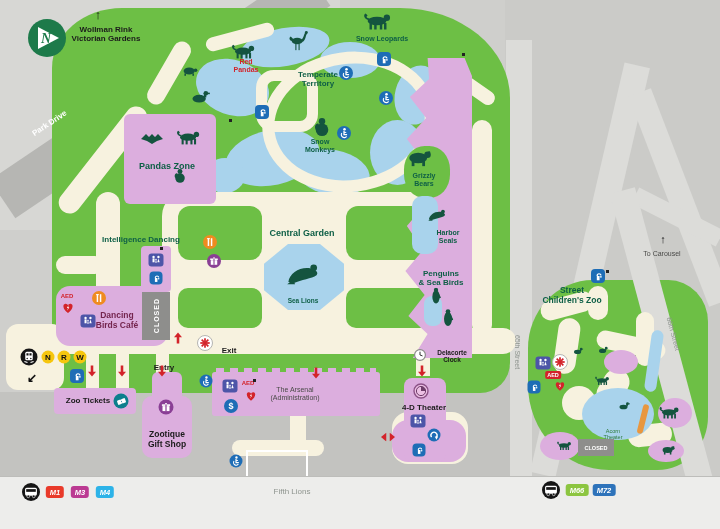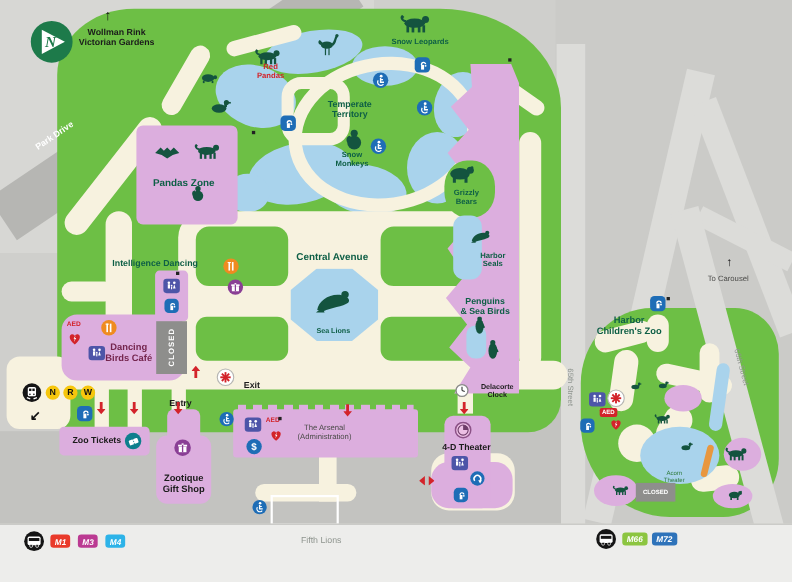--- a/index.html
+++ b/index.html
@@ -561,53 +561,53 @@
   <div class="dot" style="left:606px;top:270px;"></div>
 
   <div class="uarrow" style="left:98px;top:14px;font-size:13px;">↑</div>
   <div class="lb black s8" style="left:106px;top:35px;">Wollman Rink
 Victorian Gardens</div>
   <div class="lb white s8" style="left:50px;top:124px;transform:translate(-50%,-50%) rotate(-34deg);">Park Drive</div>
 
   <div class="lb red s7" style="left:246px;top:66px;">Red
 Pandas</div>
   <div class="lb s7" style="left:382px;top:39px;">Snow Leopards</div>
-  <div class="lb s8" style="left:318px;top:100px;">Temperate
+  <div class="lb s8" style="left:318px;top:80px;">Temperate
 Territory</div>
   <div class="lb s7" style="left:320px;top:146px;">Snow
 Monkeys</div>
   <div class="lb s9" style="left:167px;top:166px;">Pandas Zone</div>
   <div class="lb s7" style="left:424px;top:180px;">Grizzly
 Bears</div>
   <div class="lb s7" style="left:448px;top:237px;">Harbor
 Seals</div>
   <div class="lb s8" style="left:441px;top:279px;">Penguins
 &amp; Sea Birds</div>
   <div class="lb s8" style="left:141px;top:240px;">Intelligence Dancing</div>
-  <div class="lb s9" style="left:302px;top:233px;">Central Avenue</div>
+  <div class="lb s9" style="left:302px;top:233px;">Central Garden</div>
   <div class="lb s65" style="left:303px;top:301px;">Sea Lions</div>
 
   <div class="lb maroon s85" style="left:117px;top:321px;">Dancing
 Birds Café</div>
   <div class="lb red s6" style="left:67px;top:296px;">AED</div>
   <div class="lb red s6" style="left:248px;top:383px;">AED</div>
 
   <div class="lb black s8" style="left:164px;top:351px;margin-top:17px;">Entry</div>
   <div class="lb black s8" style="left:229px;top:351px;">Exit</div>
 
   <div class="lb black s8" style="left:88px;top:401px;z-index:31;">Zoo Tickets</div>
   <div class="lb black s85" style="left:167px;top:440px;z-index:31;">Zootique
 Gift Shop</div>
   <div class="lb dkgray s7" style="left:295px;top:394px;z-index:31;font-weight:normal;">The Arsenal
 (Administration)</div>
   <div class="lb black s8" style="left:424px;top:408px;z-index:31;">4-D Theater</div>
   <div class="lb black s65" style="left:452px;top:356px;">Delacorte
 Clock</div>
 
-  <div class="lb s85" style="left:572px;top:296px;">Harbor
+  <div class="lb s85" style="left:572px;top:296px;">Street
 Children's Zoo</div>
   <div class="lb grn2 s55" style="left:613px;top:434px;font-weight:normal;">Acorn
 Theater</div>
 
   <div class="uarrow" style="left:663px;top:239px;font-size:11px;">↑</div>
   <div class="lb dkgray s7" style="left:662px;top:254px;font-weight:normal;">To Carousel</div>
   <div class="lb gray s7" style="left:517px;top:352px;transform:translate(-50%,-50%) rotate(90deg);font-weight:normal;">65th Street</div>
   <div class="lb gray s7" style="left:673px;top:334px;transform:translate(-50%,-50%) rotate(75deg);font-weight:normal;">66th Street</div>
   <div class="lb gray s8" style="left:292px;top:492px;font-weight:normal;">Fifth Lions</div>
 

